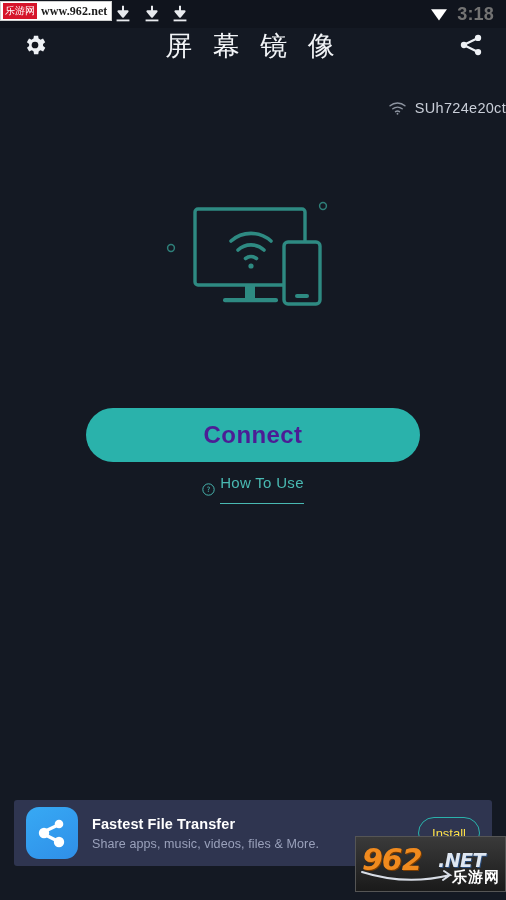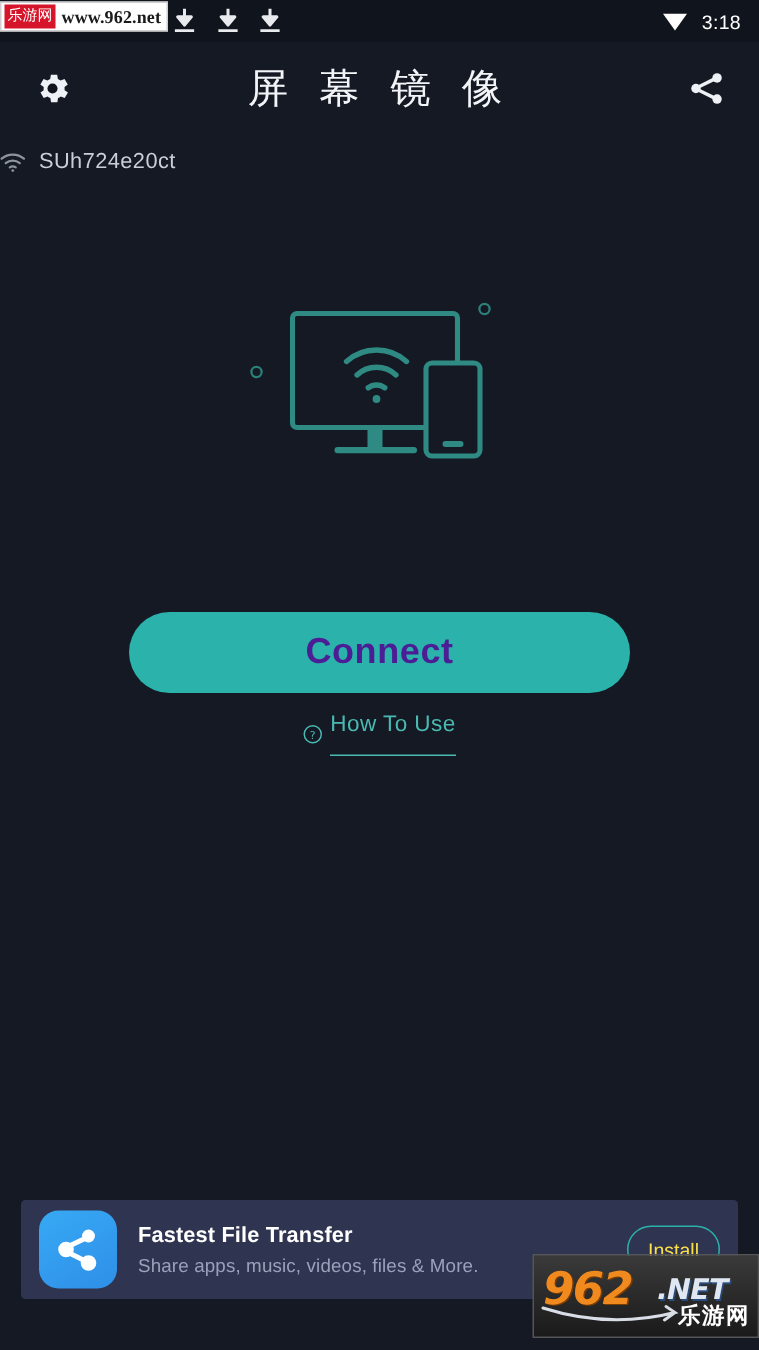--- a/index.html
+++ b/index.html
@@ -36,44 +36,44 @@
     font-family:"Liberation Serif", serif;
     letter-spacing:0.1px;
   }
   .dl-icon{ width:22px; height:22px; position:absolute; top:3px; }
   #dl-1{ left:112px; } #dl-2{ left:141px; } #dl-3{ left:169px; }
 
   #status-right{
     position:absolute; right:12px; top:0; height:28px;
     display:flex; align-items:center; gap:8px;
   }
-  #status-time{ color:#ffffff; font-size:13px; font-weight:normal; letter-spacing:0.2px;}
+  #status-time{ color:#737373; font-size:18px; font-weight:bold; letter-spacing:0.2px;}
 
   
   #app-bar{
     position:absolute; top:28px; left:0; width:506px; height:62px;
-    display:flex; align-items:center; justify-content:space-between;
+    display:flex; justify-content:space-between;
     padding:0 18px;
   }
   #app-title{
     position:absolute; left:0; right:0; text-align:center;
     color:#f2f4f7; font-size:27px;
     font-family:"DejaVu Sans", sans-serif;
     letter-spacing:6px; font-weight:400;
     pointer-events:none;
   }
   .bar-icon-btn{
     width:34px; height:34px; display:flex; align-items:center; justify-content:center;
     position:relative; z-index:2; cursor:pointer;
   }
 
   
   #device-row{
     position:absolute; top:100px; left:0; width:506px;
-    display:flex; align-items:center; justify-content:flex-start; gap:9px;
+    display:flex; align-items:center; justify-content:flex-end; gap:9px;
   }
   #device-name{ color:#c9ced8; font-size:14.5px; letter-spacing:0.3px; }
 
   
   #illustration{
     position:absolute; top:190px; left:0; width:506px; height:130px;
     display:flex; align-items:center; justify-content:center;
   }
 
   

